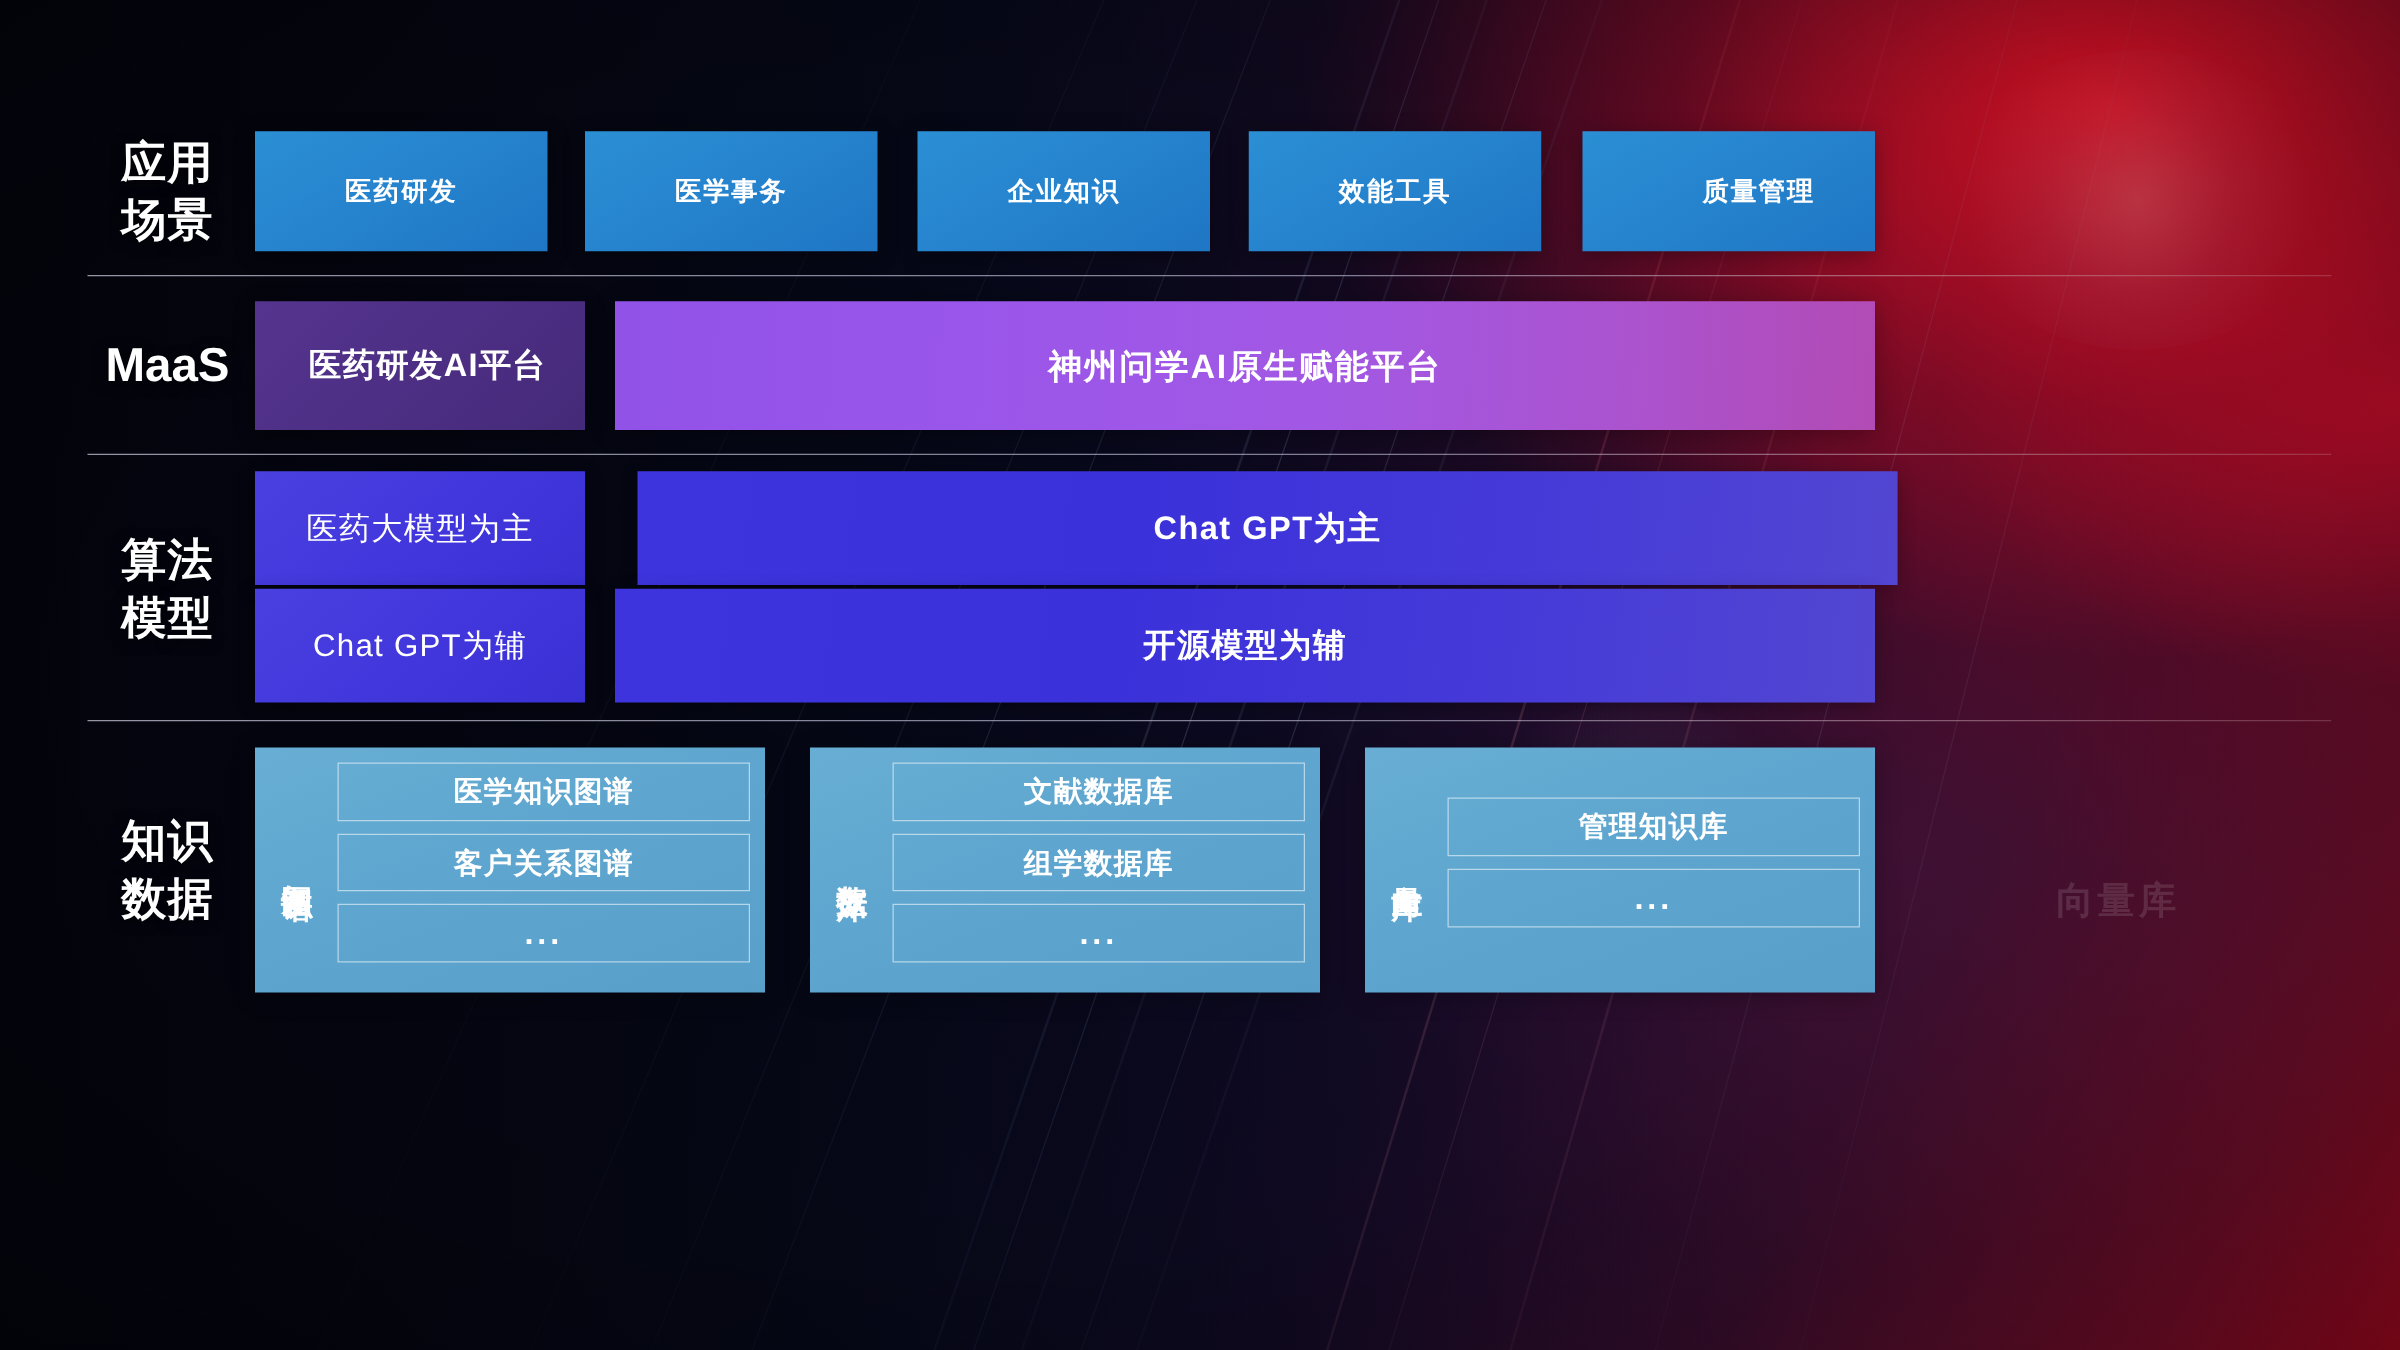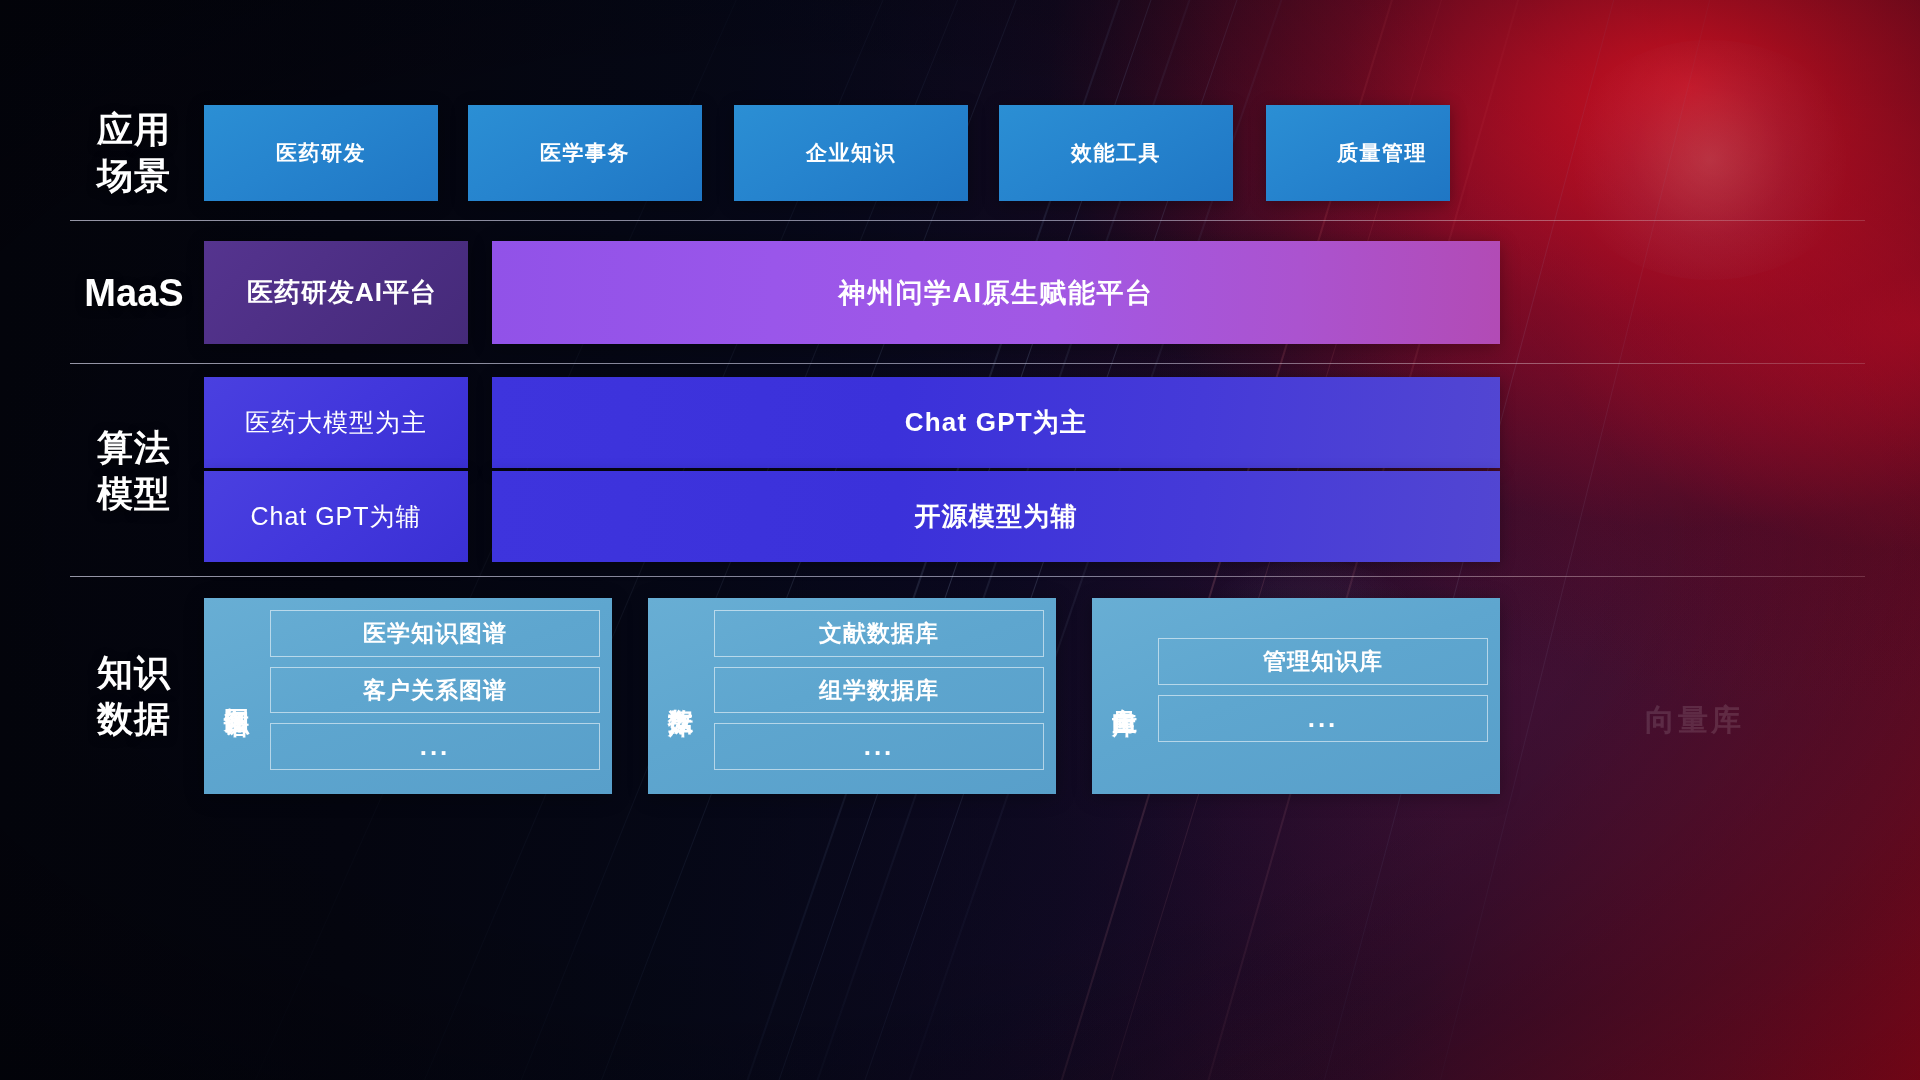--- a/index.html
+++ b/index.html
@@ -156,35 +156,35 @@
 
   <div class="rowlabel" style="top:107px;">
     <div>应用</div>
     <div>场景</div>
   </div>
 
   <div class="app-card" style="left:204px;  width:234px;">医药研发</div>
   <div class="app-card" style="left:468px;  width:234px;">医学事务</div>
   <div class="app-card" style="left:734px;  width:234px;">企业知识</div>
   <div class="app-card" style="left:999px;  width:234px;">效能工具</div>
-  <div class="app-card" style="left:1266px; width:184px;padding-left:48px;">质量管理</div>
+  <div class="app-card" style="left:1266px; width:234px;padding-left:48px;">质量管理</div>
 
   <div class="rowlabel latin" style="top:270px;">
     <div>MaaS</div>
   </div>
   <div class="maas-left">医药研发AI平台</div>
   <div class="maas-right">神州问学AI原生赋能平台</div>
 
   <div class="rowlabel" style="top:425px;">
     <div>算法</div>
     <div>模型</div>
   </div>
 
   <div class="algo-left" style="top:377px;">医药大模型为主</div>
-  <div class="algo-right" style="top:377px;">Chat GPT为主</div>
+  <div class="algo-right" style="top:377px;margin-left:18px;">Chat GPT为主</div>
   <div class="algo-left" style="top:471px;">Chat GPT为辅</div>
   <div class="algo-right" style="top:471px;">开源模型为辅</div>
 
   <div class="rowlabel" style="top:650px;">
     <div>知识</div>
     <div>数据</div>
   </div>
 
   <div class="kd-card" style="left:204px; width:408px;">
     <div class="kd-side">知识图谱</div>

